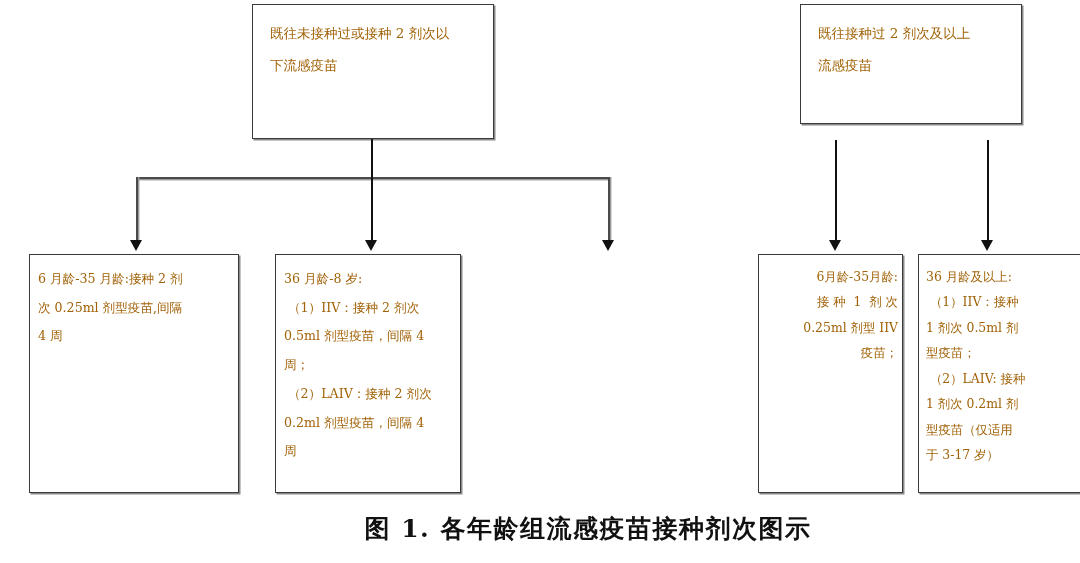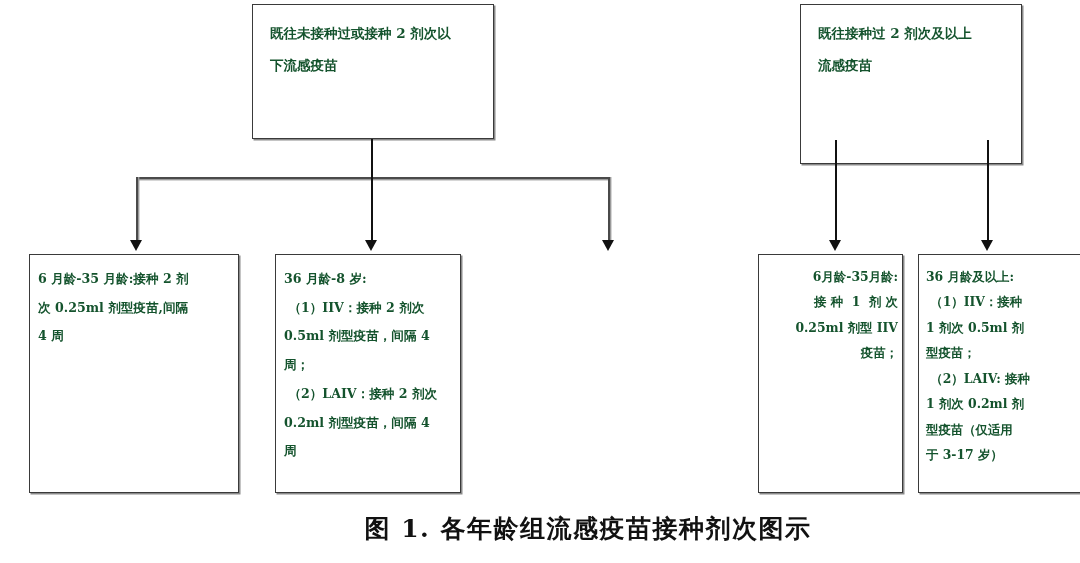--- a/index.html
+++ b/index.html
@@ -20,22 +20,22 @@
   }
   .box {
     position: absolute;
     box-sizing: border-box;
     border: 1.5px solid #3a3a3a;
     background: #ffffff;
     box-shadow: 1.5px 1.5px 0 0 #8a8a8a;
   }
   .box-text {
     font-family: "DejaVu Serif", "Liberation Serif", serif;
-    font-weight: 700;
-    color: #14532d;
+    font-weight: 400;
+    color: #a16207;
     white-space: pre-wrap;
   }
   
   .parent-box .box-text {
     font-size: 13.5px;
     line-height: 2.35;
     padding: 13px 0 0 17px;
   }
   
   .leaf-box .box-text {
@@ -124,21 +124,21 @@
     <div class="box-text">36 月龄-8 岁:
  （1）IIV：接种 2 剂次
 0.5ml 剂型疫苗，间隔 4
 周；
  （2）LAIV：接种 2 剂次
 0.2ml 剂型疫苗，间隔 4
 周</div>
   </div>
 
 
-  <div class="box parent-box" style="left:800px; top:4px; width:222px; height:160px;">
+  <div class="box parent-box" style="left:800px; top:4px; width:222px; height:120px;">
     <div class="box-text">既往接种过 2 剂次及以上
 流感疫苗</div>
   </div>
 
   <div class="vline" style="left:835px; top:140px; height:102px;"></div>
   <div class="arrow-head" style="left:829px; top:240px;"></div>
 
   <div class="vline" style="left:987px; top:140px; height:102px;"></div>
   <div class="arrow-head" style="left:981px; top:240px;"></div>
 

